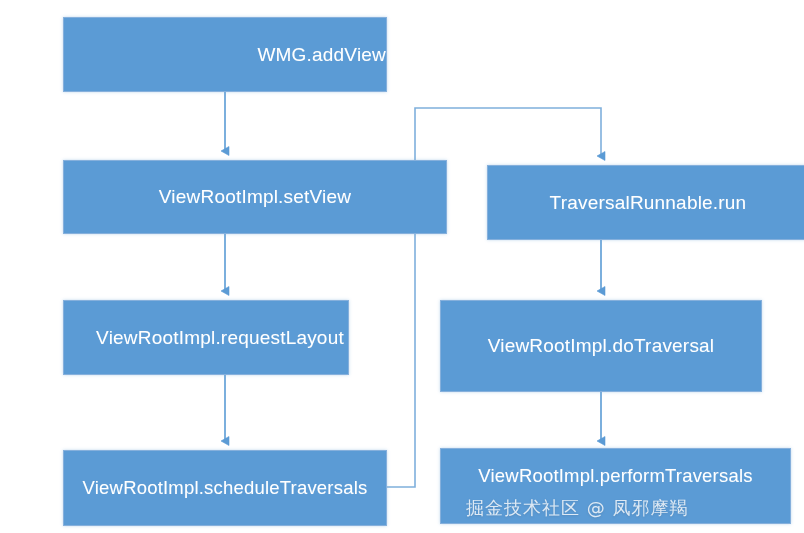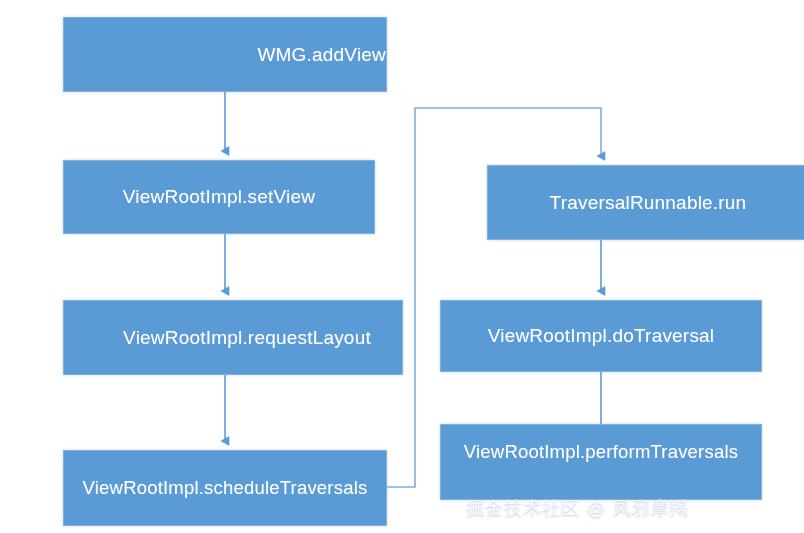--- a/index.html
+++ b/index.html
@@ -105,39 +105,39 @@
 
     <g>
       <line x1="601" y1="372" x2="601" y2="441" stroke="#5b9bd5" stroke-width="1.6" marker-end="url(#arrowhead)"></line>
     </g>
   </svg>
 
   <div class="node" style="left:63px; top:17px; width:324px; height:75px;justify-content:flex-end;">
     <span>WMG.addView</span>
   </div>
 
-  <div class="node" style="left:63px; top:160px; width:312px; height:74px;">
+  <div class="node" style="left:63px; top:160px; width:384px; height:74px;">
     <span>ViewRootImpl.setView</span>
   </div>
 
-  <div class="node" style="left:63px; top:300px; width:340px; height:75px;padding-left:28px;">
+  <div class="node" style="left:63px; top:300px; width:286px; height:75px;padding-left:28px;">
     <span>ViewRootImpl.requestLayout</span>
   </div>
 
   <div class="node tight" style="left:63px; top:450px; width:324px; height:76px;text-align:right;">
     <span>ViewRootImpl.scheduleTraversals</span>
   </div>
 
   <div class="node" style="left:440px; top:165px; width:322px; height:75px;margin-left:47px;">
     <span>TraversalRunnable.run</span>
   </div>
 
-  <div class="node" style="left:440px; top:300px; width:322px; height:72px;">
+  <div class="node" style="left:440px; top:300px; width:322px; height:92px;">
     <span>ViewRootImpl.doTraversal</span>
   </div>
 
-  <div class="node tight" style="left:440px; top:424px; width:322px; height:76px;">
+  <div class="node tight" style="left:440px; top:448px; width:351px; height:76px;">
     <span style="position:relative; top:-10px;">ViewRootImpl.performTraversals</span>
   </div>
 
   <div class="watermark">掘金技术社区 @ 凤邪摩羯</div>
 
 </div>
 
 </body></html>

